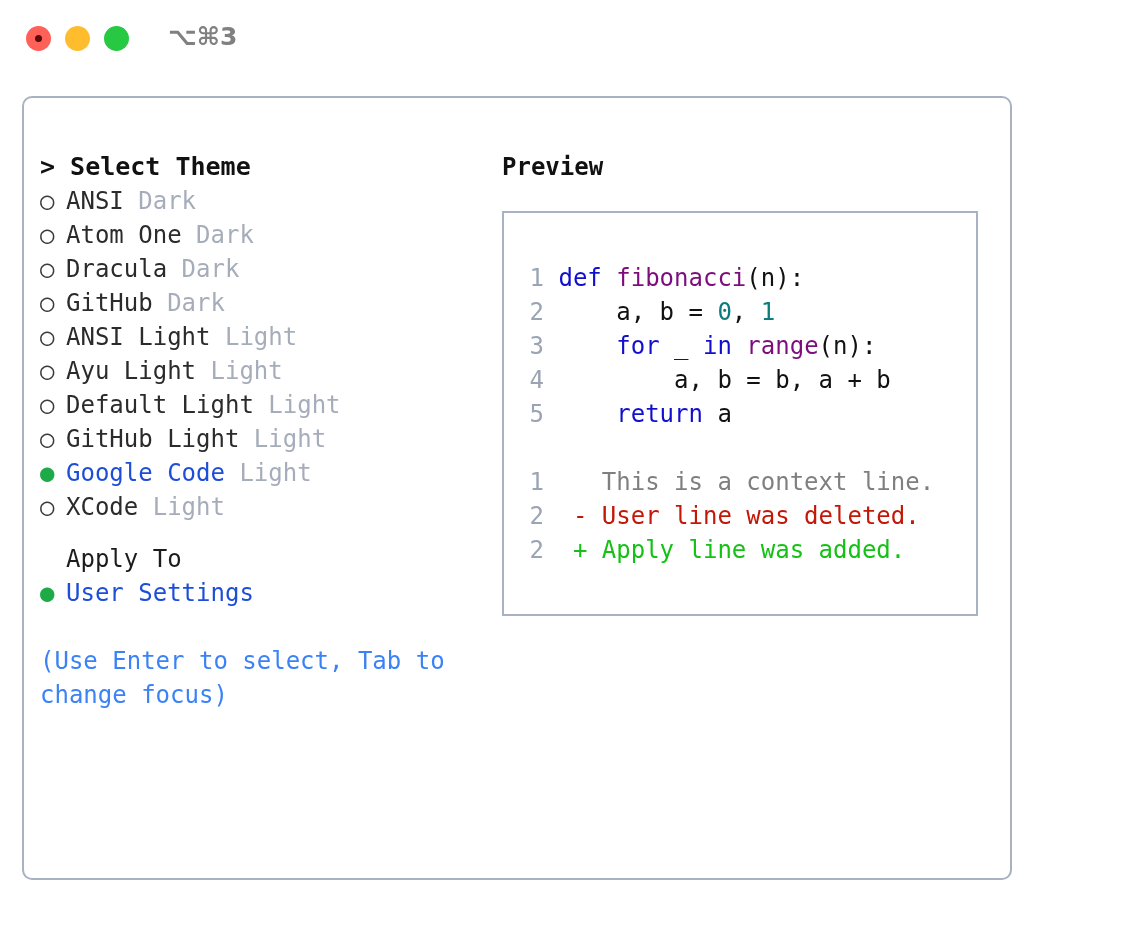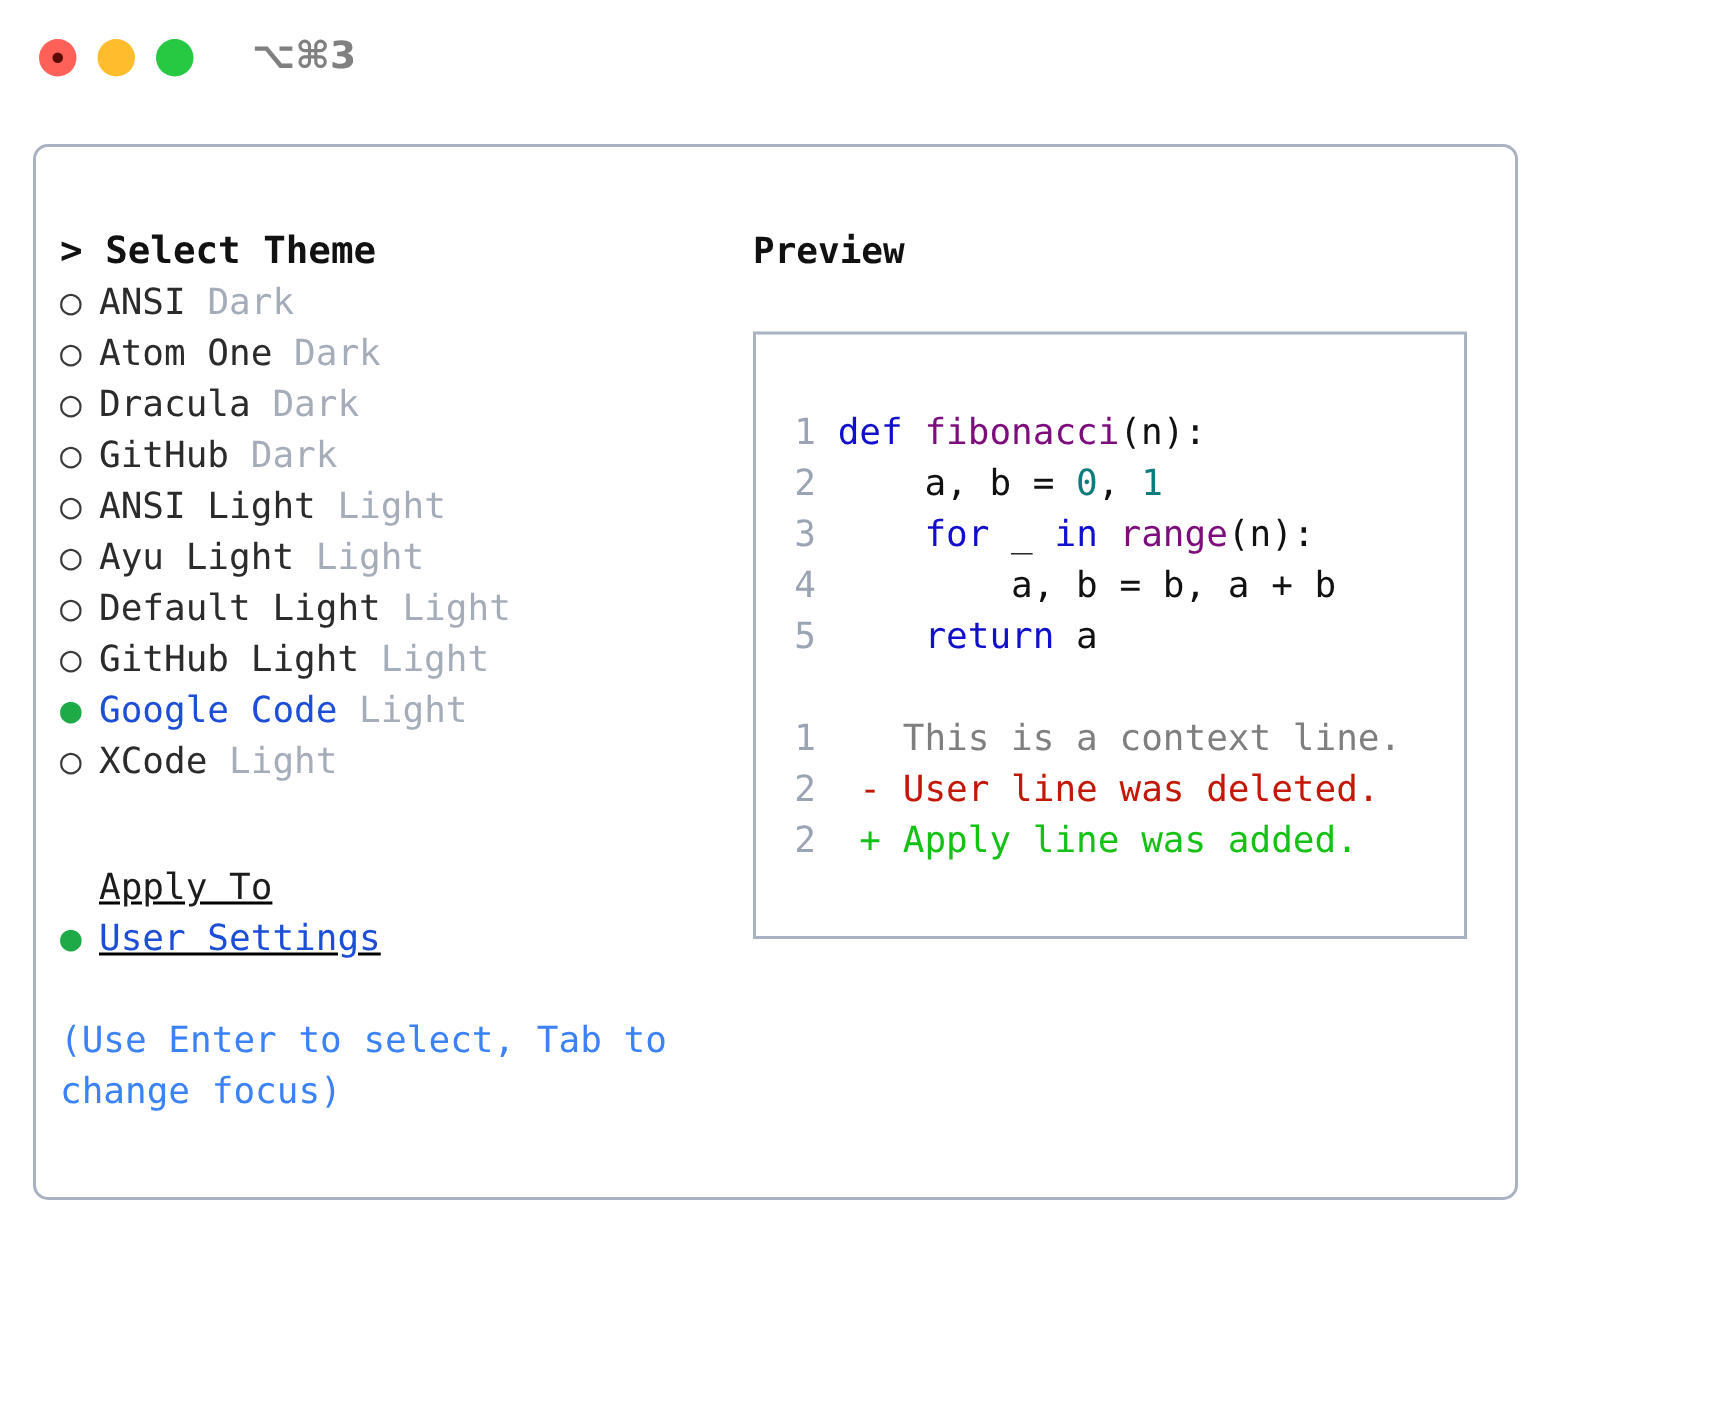--- a/index.html
+++ b/index.html
@@ -67,21 +67,21 @@
     letter-spacing: 0px;
     font-family: "DejaVu Sans", "Liberation Sans", sans-serif;
   }
 
   
   #panel {
     position: absolute;
     left: 22px;
     top: 96px;
     width: 990px;
-    height: 704px;
+    height: 784px;
     border: 2px solid #a9b2c3;
     border-radius: 10px;
     box-sizing: border-box;
     background: #ffffff;
   }
 
   
   #left-col {
     position: absolute;
     left: 16px;
@@ -105,21 +105,21 @@
   .bullet {
     display: inline-block;
     width: 26px;
   }
   .bullet.on  { color: #1faa48; }
   .bullet.off { color: #3a3a3a; }
   .opt-label      { color: #2b2b2b; }
   .opt-label.sel  { color: #1d4ed8; }
   .opt-kind       { color: #a6adba; }
 
-  #apply-block { margin-top: 50px; text-decoration: underline; }
+  #apply-block { margin-top: 18px; }
   .apply-heading {
     font-size: 24px;
     line-height: 34px;
     color: #1c1c1c;
     white-space: pre;
     padding-left: 26px;
   }
   #hint {
     margin-top: 34px;
     font-size: 24px;
@@ -137,21 +137,21 @@
     width: 490px;
   }
   #preview-title {
     font-size: 24px;
     font-weight: bold;
     color: #111111;
     line-height: 34px;
     white-space: pre;
   }
   #preview-box {
-    margin-top: 37px;
+    margin-top: 27px;
     width: 476px;
     height: 405px;
     box-sizing: border-box;
     border: 2px solid #a9b2c3;
     background: #ffffff;
     padding: 48px 0 13px 0;
   }
   .code-line {
     font-size: 24px;
     line-height: 34px;

